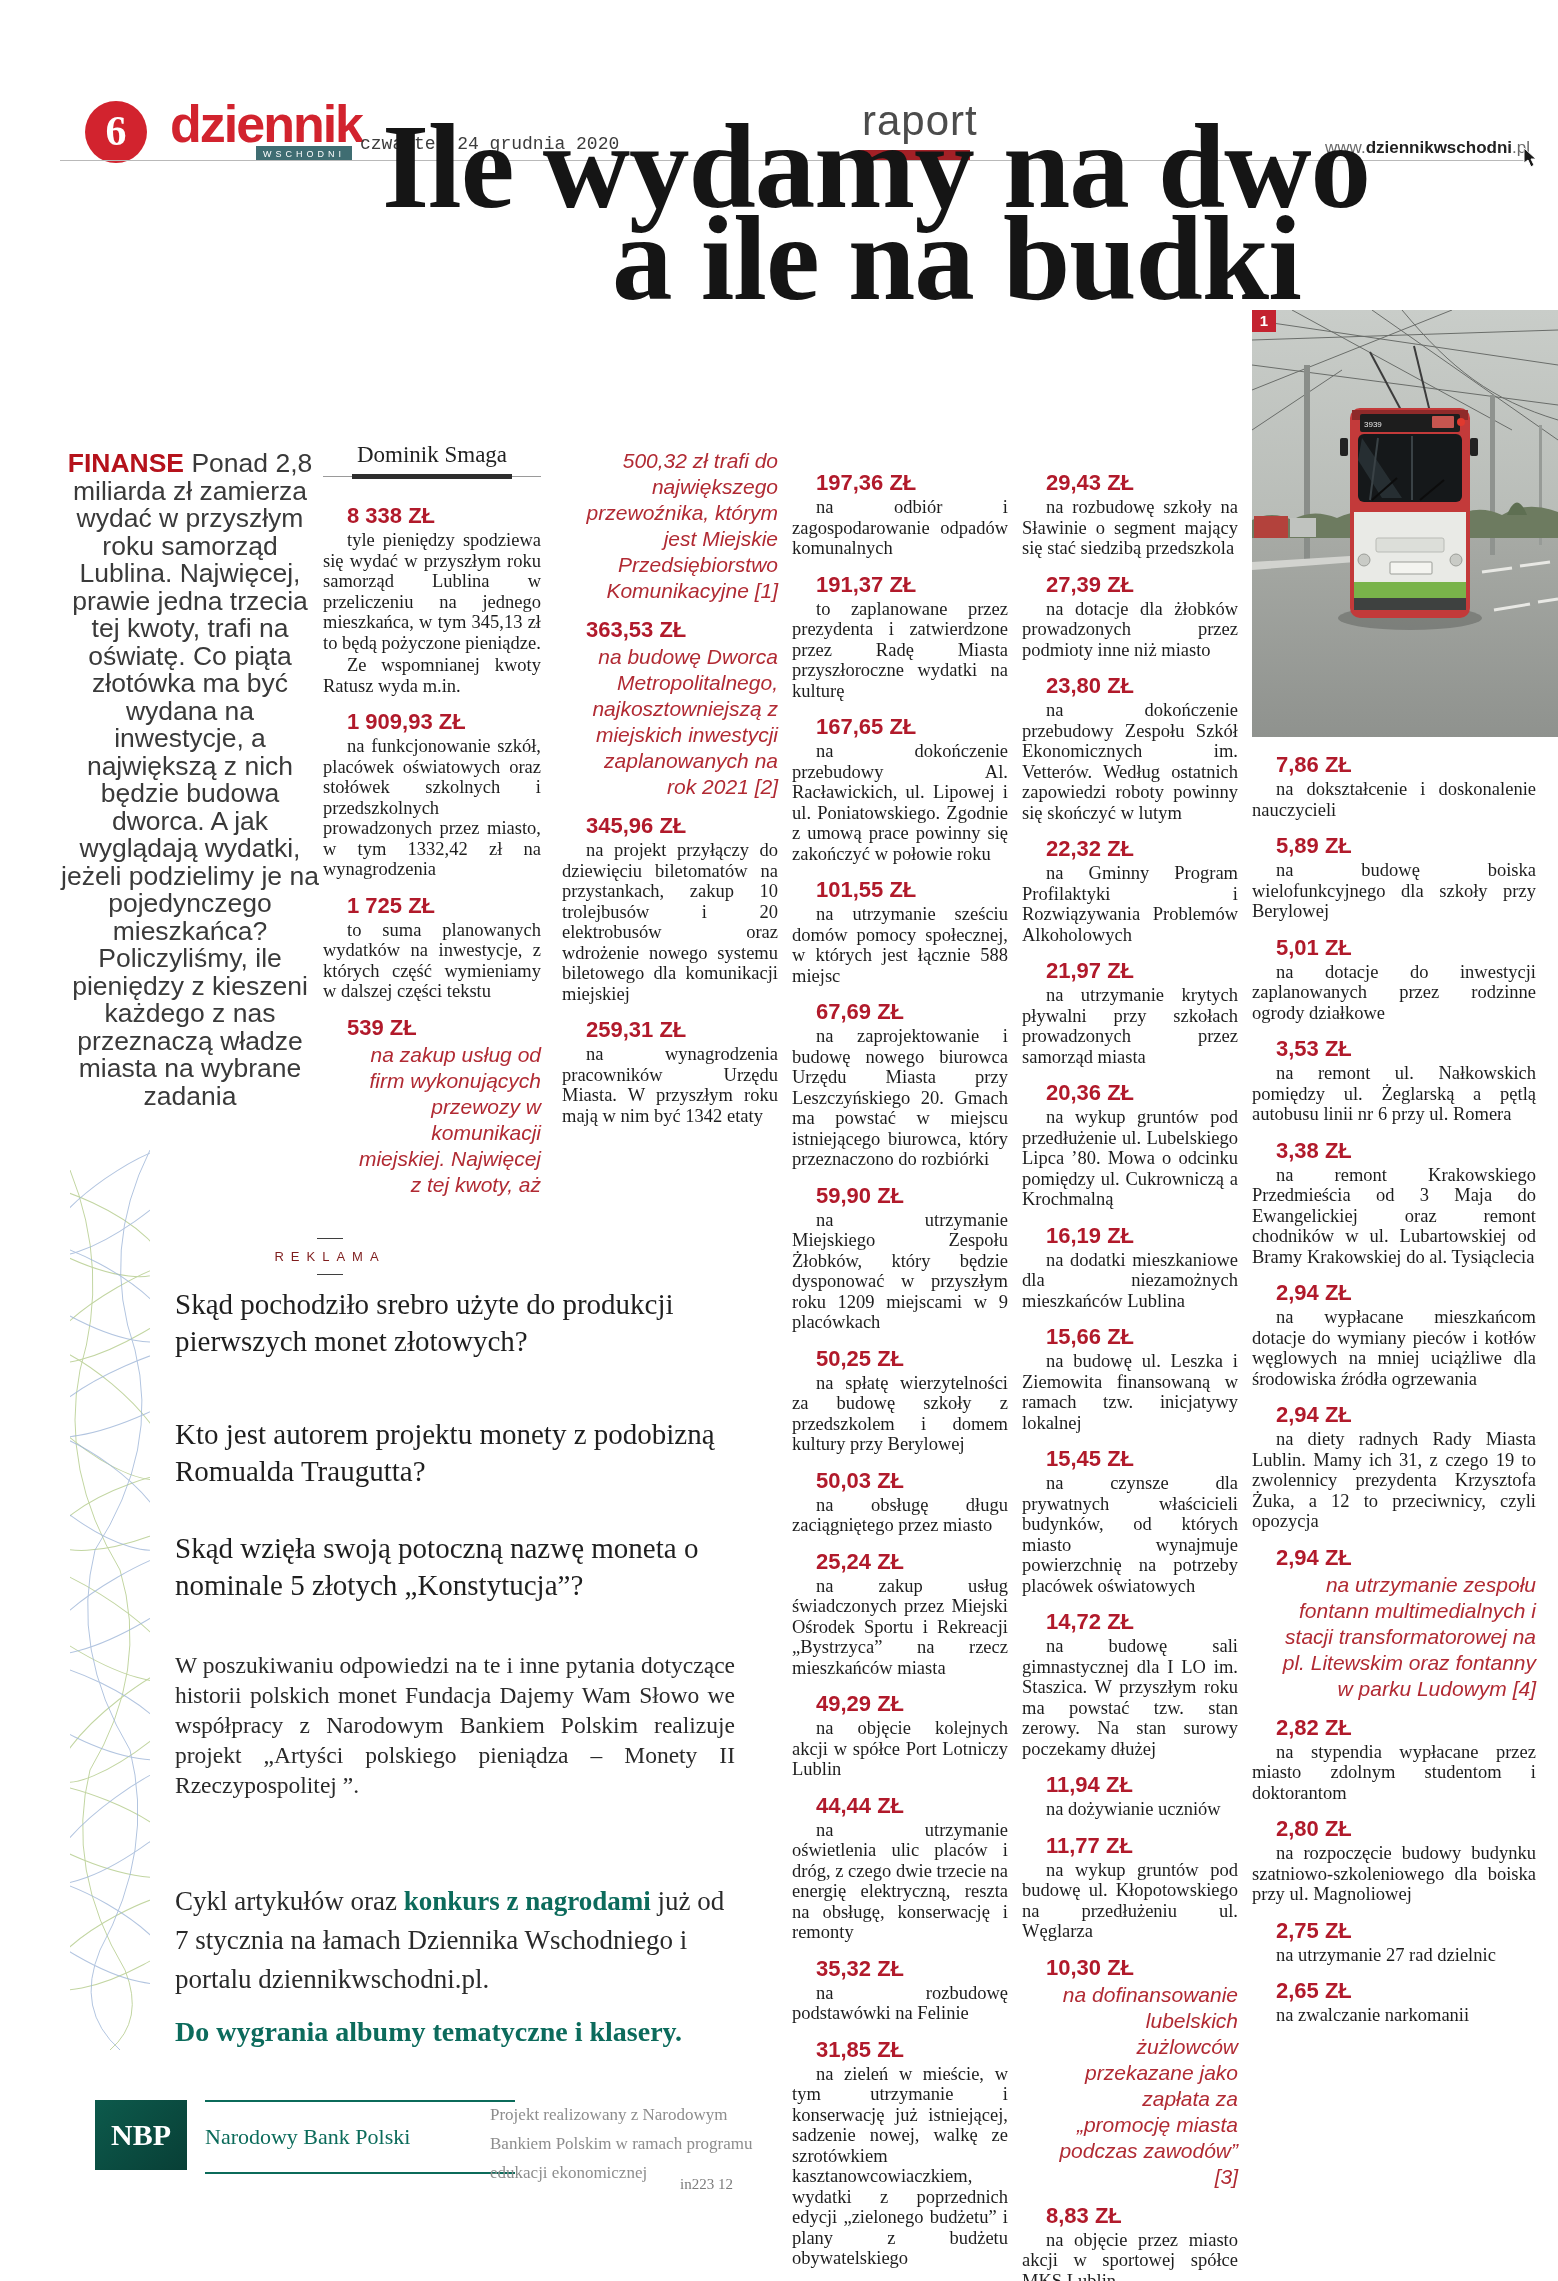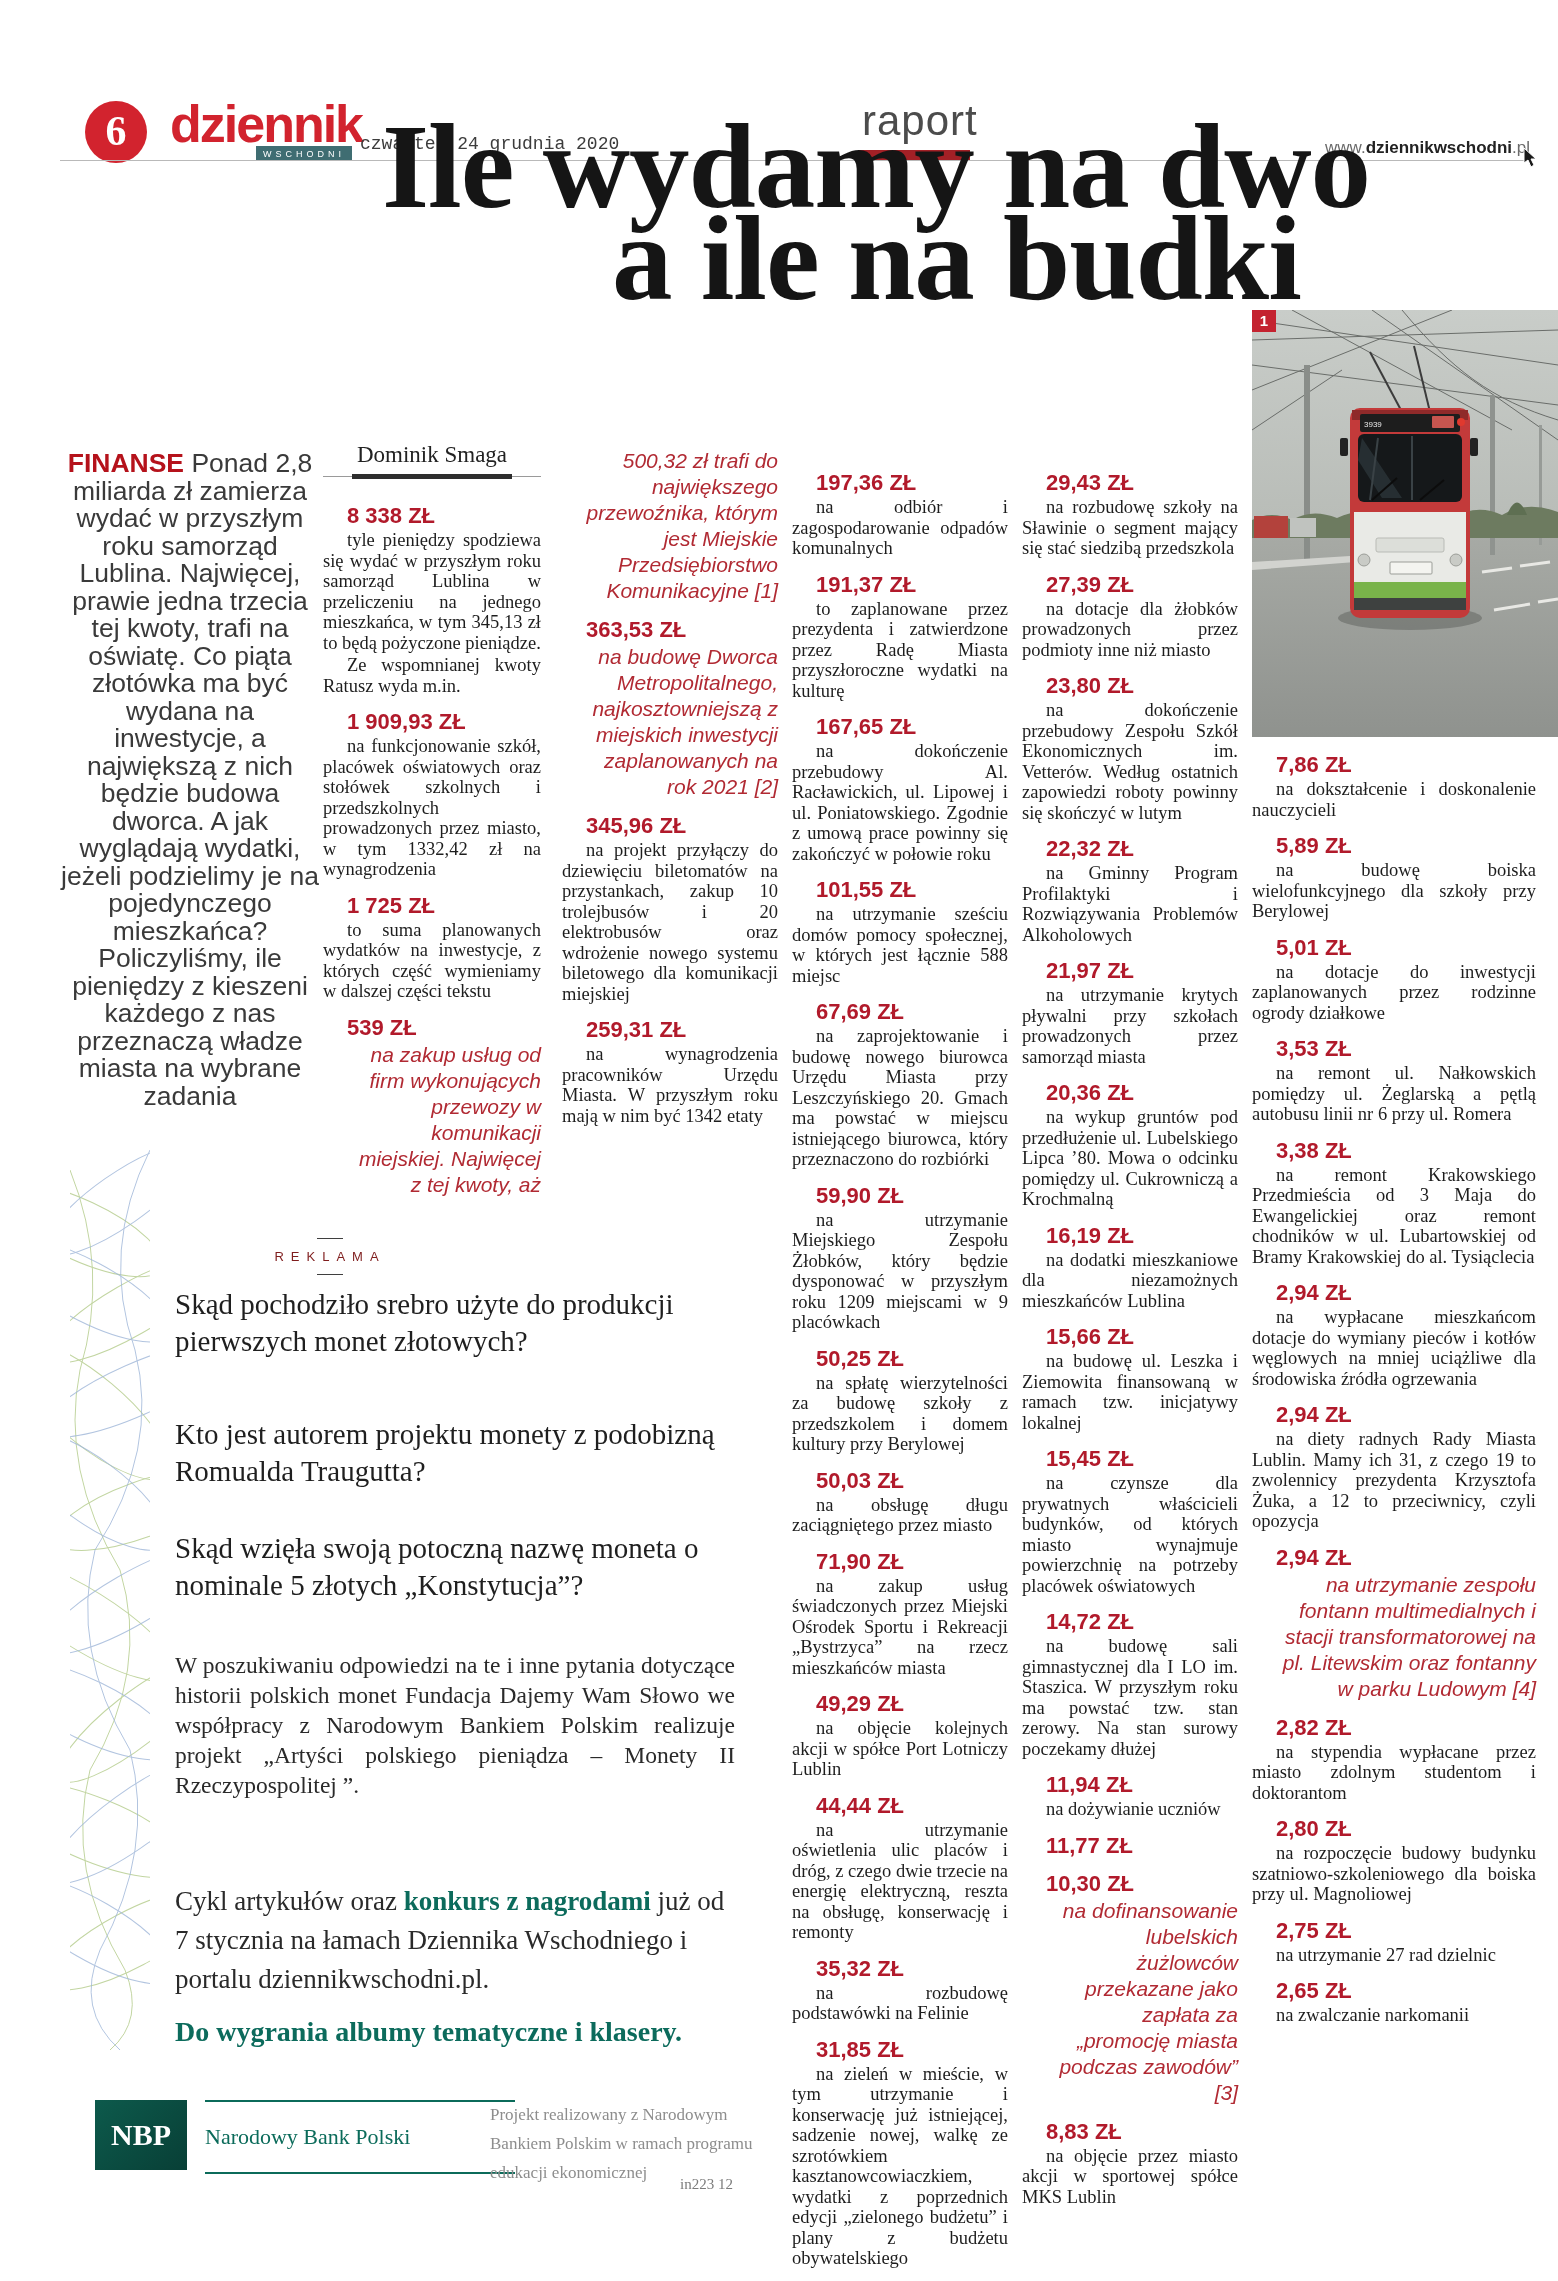--- a/index.html
+++ b/index.html
@@ -199,21 +199,21 @@
           <p class="amount">50,25 ZŁ</p>
           <p class="desc">na spłatę wierzytelności za budowę szkoły z przedszkolem i domem kultury przy Berylowej</p>
 
         </div>
         <div class="item">
           <p class="amount">50,03 ZŁ</p>
           <p class="desc">na obsługę długu zaciągniętego przez miasto</p>
 
         </div>
         <div class="item">
-          <p class="amount">71,90 ZŁ</p>
+          <p class="amount">25,24 ZŁ</p>
           <p class="desc">na zakup usług świadczonych przez Miejski Ośrodek Sportu i Rekreacji „Bystrzyca” na rzecz mieszkańców miasta</p>
 
         </div>
         <div class="item">
           <p class="amount">49,29 ZŁ</p>
           <p class="desc">na objęcie kolejnych akcji w spółce Port Lotniczy Lublin</p>
 
         </div>
         <div class="item">
           <p class="amount">44,44 ZŁ</p>
@@ -286,20 +286,21 @@
           <p class="desc">na budowę sali gimnastycznej dla I LO im. Staszica. W przyszłym roku ma powstać tzw. stan zerowy. Na stan surowy poczekamy dłużej</p>
 
         </div>
         <div class="item">
           <p class="amount">11,94 ZŁ</p>
           <p class="desc">na dożywianie uczniów</p>
 
         </div>
         <div class="item">
           <p class="amount">11,77 ZŁ</p>
+          <p class="desc">na wykup gruntów pod budowę ul. Kłopotowskiego na przedłużeniu ul. Węglarza</p>
 
         </div>
         <div class="item accent">
           <p class="amount">10,30 ZŁ</p>
           <p class="desc">na dofinansowanie lubelskich żużlowców przekazane jako zapłata za „promocję miasta podczas zawodów” [3]</p>
 
         </div>
         <div class="item">
           <p class="amount">8,83 ZŁ</p>
           <p class="desc">na objęcie przez miasto akcji w sportowej spółce MKS Lublin</p>

